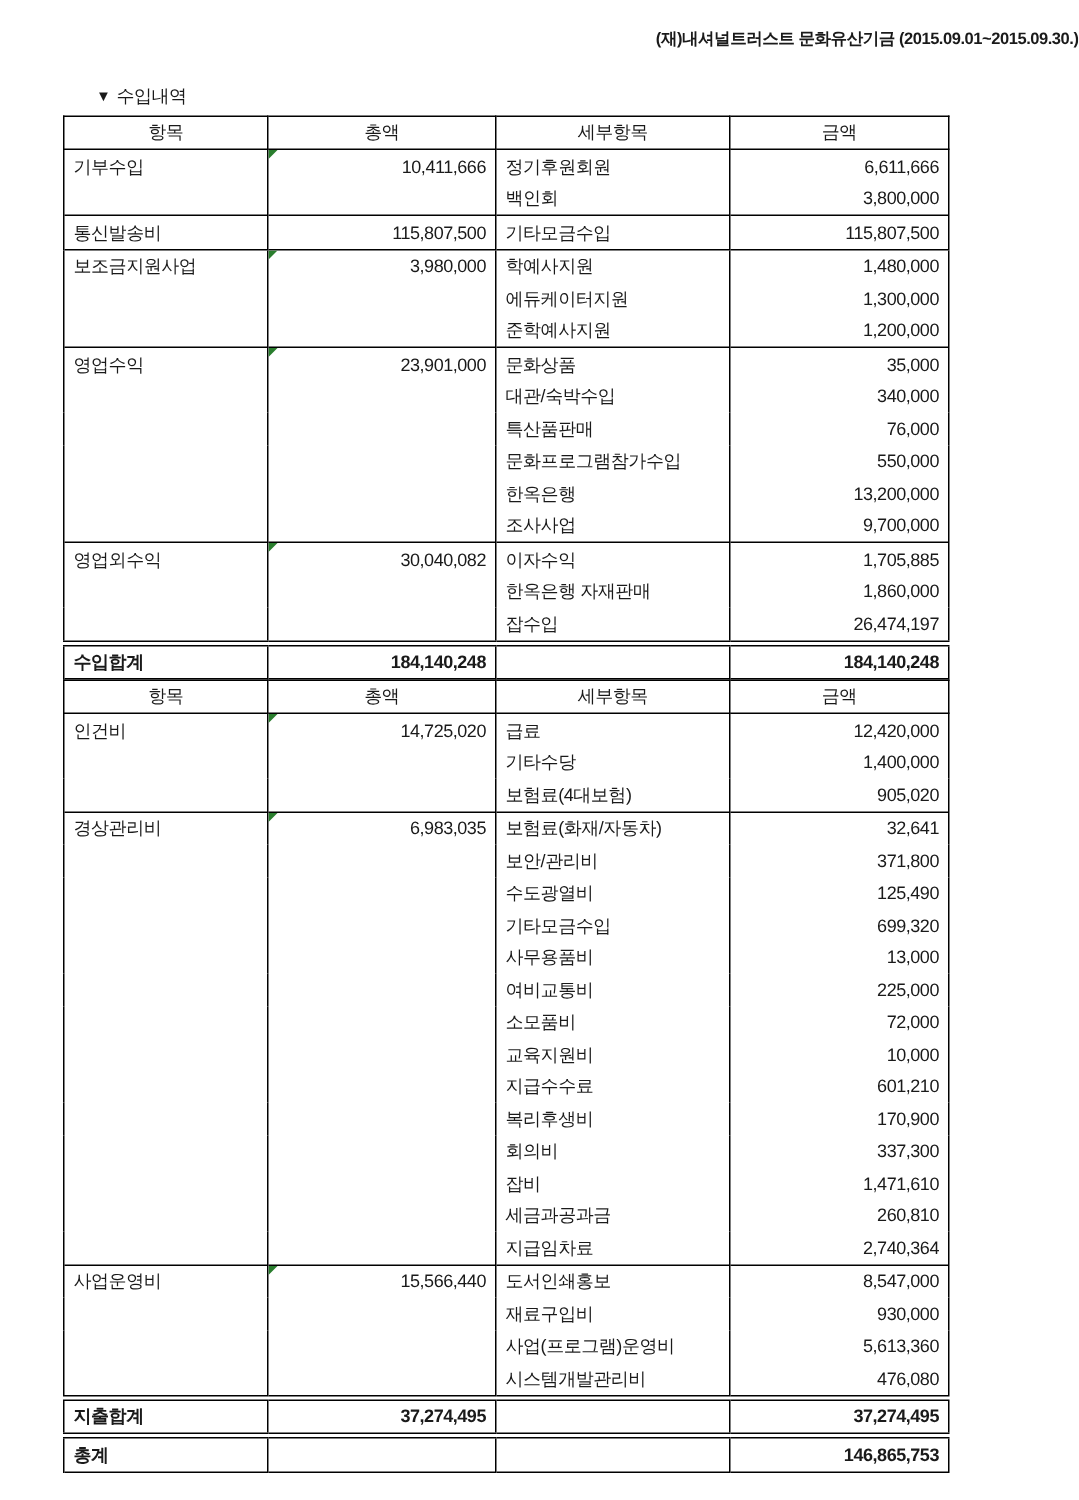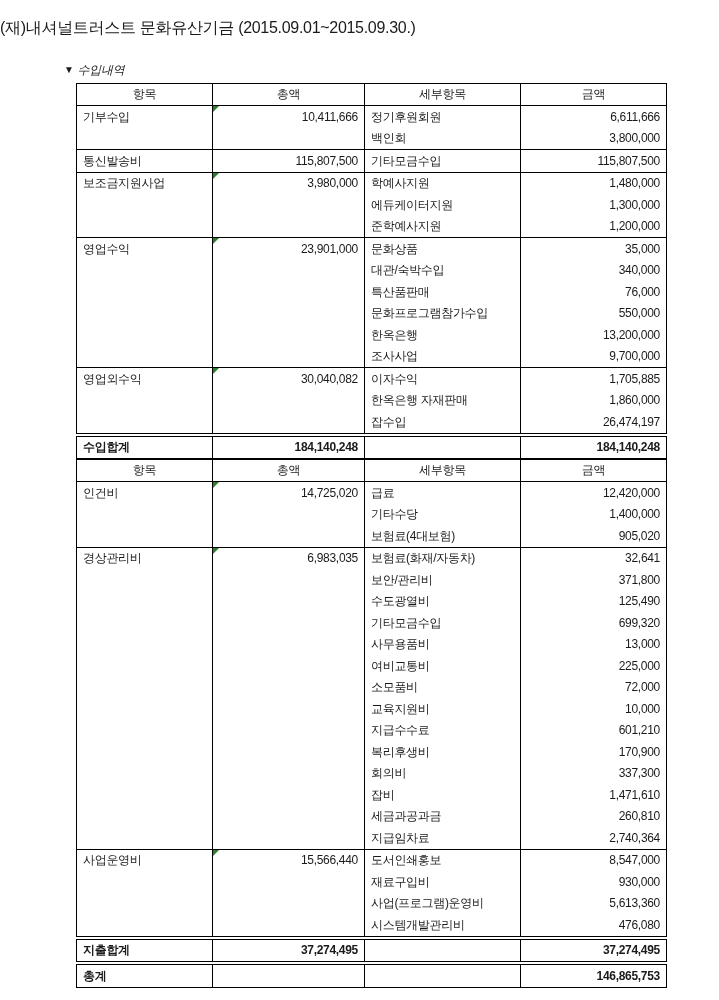--- a/index.html
+++ b/index.html
@@ -13,40 +13,39 @@
     -webkit-font-smoothing: antialiased;
   }
   .page {
     width: 719px;
     height: 1000px;
     overflow: hidden;
     background: #fff;
   }
   .title {
     margin: 18px 0 0 0;
-    text-align: left;
-    font-size: 16px;
-    font-weight: normal;
+    text-align: right;
+    font-size: 11px;
+    font-weight: bold;
     letter-spacing: -0.3px;
   }
   .sec-label {
     margin: 23px 0 4px 64px;
     font-size: 12px;
     letter-spacing: -0.3px;
-    font-style: italic;
   }
   .sec-label.second {
     margin-top: 12px;
   }
   .sec-label .marker {
     font-size: 10px;
     margin-right: 4px;
     vertical-align: 1px;
   }
-  .table-mount { margin-left: 76px; }
+  .table-mount { margin-left: 42px; }
   table.report-table {
     border-collapse: collapse;
     table-layout: fixed;
     width: 590px;
     font-size: 12px;
     color: #1a1a1a;
     border: 1.5px solid #000;
   }
   table.report-table th {
     border: 1px solid #000;

